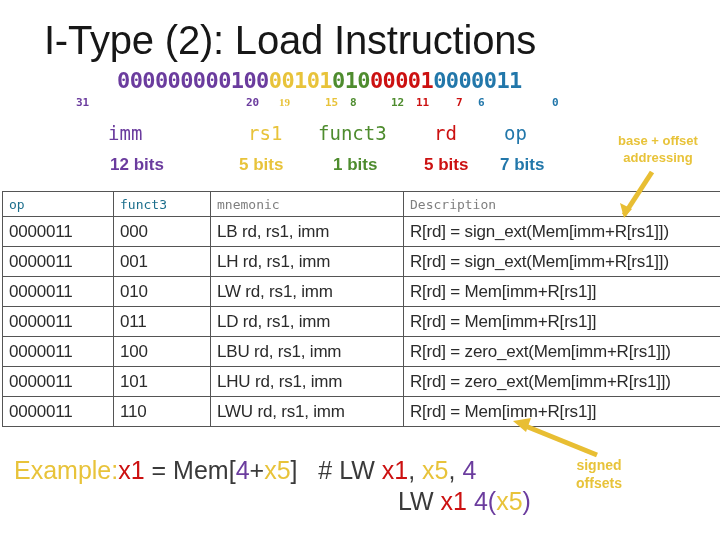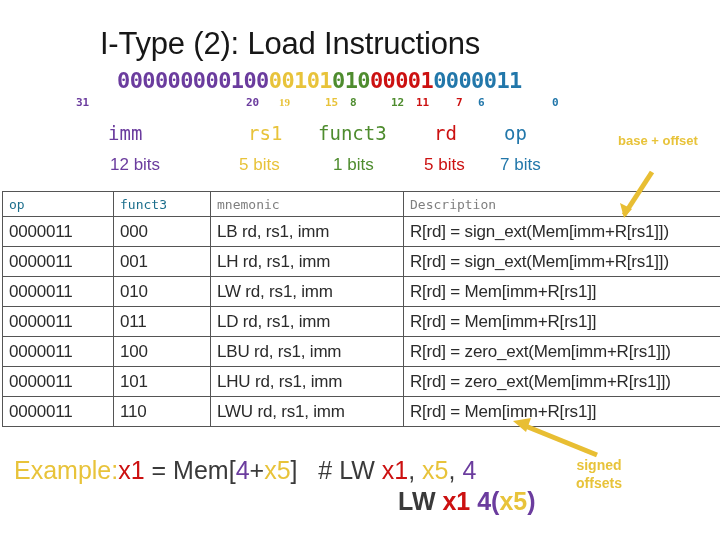--- a/index.html
+++ b/index.html
@@ -12,24 +12,24 @@
     height: 540px;
     position: relative;
     overflow: hidden;
     font-family: "Liberation Sans", sans-serif;
     -webkit-font-smoothing: antialiased;
   }
 
   
   #slide-title {
     position: absolute;
-    left: 0; top: 26px;
+    left: 0; top: 18px;
     width: 580px;
     text-align: center;
-    font-size: 31px;
+    font-size: 40px;
     color: #171717;
     letter-spacing: -0.2px;
     white-space: nowrap;
   }
 
   
   #bitstring {
     position: absolute;
     left: 78px; top: 70px;
     font-family: "DejaVu Sans Mono", monospace;
@@ -73,20 +73,21 @@
     white-space: nowrap;
   }
 
   
   #field-widths {
     position: absolute;
     left: 0; top: 155px;
     width: 612px;
     height: 26px;
     font-size: 17px;
+    font-weight: bold;
   }
   #field-widths .fw {
     position: absolute;
     top: 0;
     white-space: nowrap;
   }
 
   
   #base-offset-note {
     position: absolute;
@@ -144,21 +145,20 @@
     color: #3A3A3A;
     white-space: nowrap;
   }
   #example-line-2 {
     position: absolute;
     left: 398px; top: 486px;
     font-size: 25px;
     line-height: 31px;
     color: #3A3A3A;
     white-space: nowrap;
-    font-weight: bold;
   }
   #signed-offsets-note {
     position: absolute;
     left: 560px; top: 456px;
     width: 78px;
     text-align: center;
     font-size: 14px;
     font-weight: bold;
     color: #E8C33A;
     line-height: 18px;
@@ -217,20 +217,21 @@
 <div id="field-widths">
     <div class="fw" style="left: 110px; color: rgb(107, 60, 158);">12 bits</div>
     <div class="fw" style="left: 239px; color: rgb(232, 195, 58);">5 bits</div>
     <div class="fw" style="left: 333px; color: rgb(78, 140, 46);">1 bits</div>
     <div class="fw" style="left: 424px; color: rgb(204, 17, 17);">5 bits</div>
     <div class="fw" style="left: 500px; color: rgb(34, 119, 170);">7 bits</div>
   </div>
 
 <div id="base-offset-note">
   <div>base + offset</div>
+  <div>addressing</div>
 </div>
 
 <table id="instr-table">
   <thead>
     <tr>
       <th class="col-op hdr-code">op</th>
       <th class="col-funct3 hdr-code">funct3</th>
       <th class="col-mnem hdr-plain">mnemonic</th>
       <th class="col-desc hdr-plain">Description</th>
     </tr>

